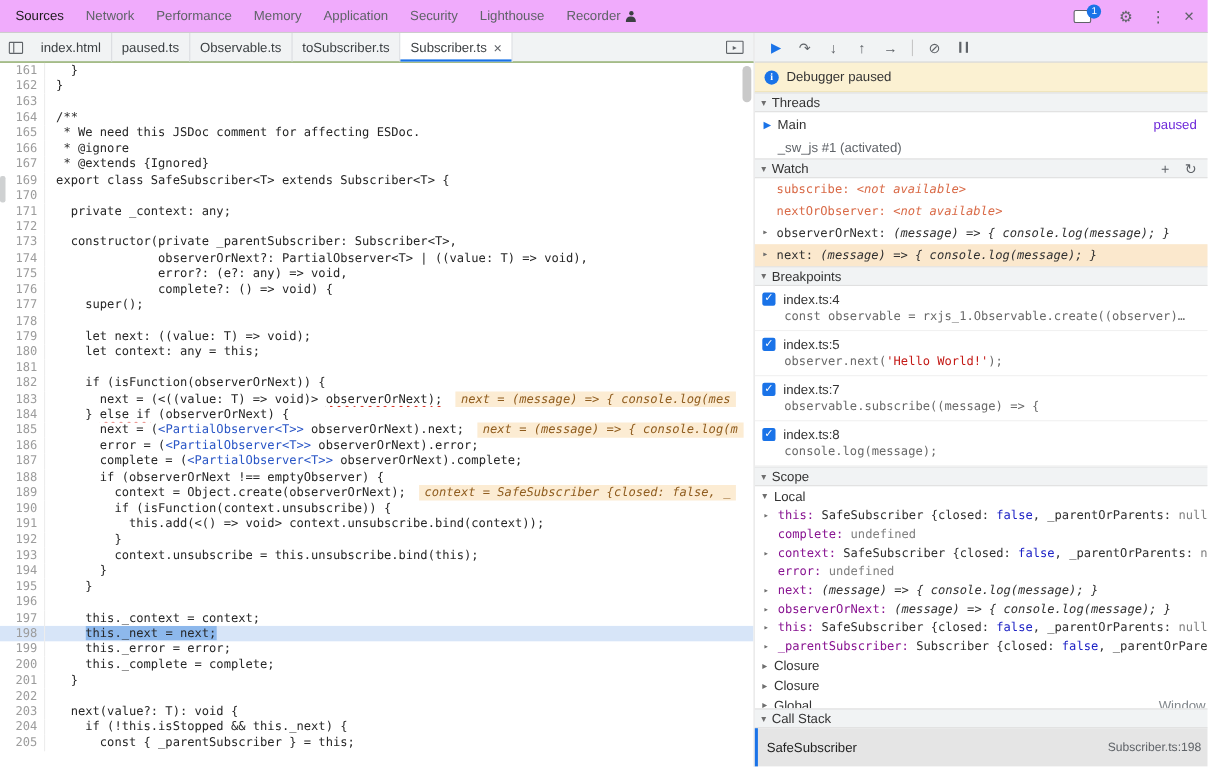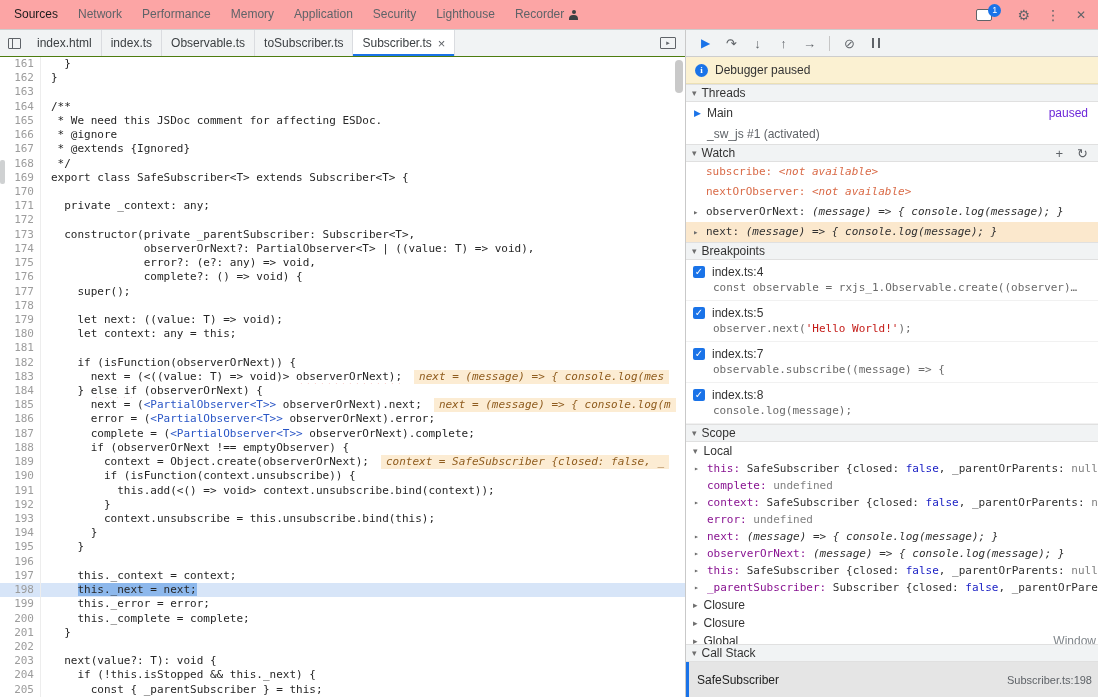--- a/index.html
+++ b/index.html
@@ -1,21 +1,21 @@
 <!DOCTYPE html>
 <html><head>
 <meta charset="utf-8">
 <style>
   * { box-sizing: border-box; margin: 0; padding: 0; }
   html,body { width:1098px; height:697px; overflow:hidden; background:#fff;
     font-family:"Liberation Sans", sans-serif; font-size:12px; color:#333; }
   .mono { font-family:"DejaVu Sans Mono", monospace; }
 
   
-  .main-toolbar { height:30px; background:#fca5a5; border-bottom:1px solid #cdcdcd;
+  .main-toolbar { height:30px; background:#f0abfc; border-bottom:1px solid #cdcdcd;
     display:flex; align-items:center; padding-left:4px; }
   .panel-tab { padding:0 10px; height:29px; line-height:29px; color:#5f6368; white-space:nowrap;
     display:flex; align-items:center; }
   .panel-tab.active { color:#1b1b1b; }
   .person-icon { display:inline-block; margin-left:5px; width:9px; height:10px; position:relative; }
   .person-icon::before { content:""; position:absolute; top:0; left:2.5px; width:4px; height:4px; border-radius:50%; background:#3c4043; }
   .person-icon::after  { content:""; position:absolute; bottom:0; left:0; width:9px; height:4.5px; border-radius:4px 4px 0 0; background:#3c4043; }
   .toolbar-right { margin-left:auto; display:flex; align-items:center; gap:16px; padding-right:12px; }
   .msg-wrap { display:flex; align-items:center; }
   .msg-box { width:16px; height:12px; border:1.5px solid #5f6368; border-radius:2px; background:#fff; }
@@ -163,21 +163,21 @@
         <div class="nav-toggle">
           <span class="nav-toggle-icon">
               <i></i>
             </span>
         </div>
         <div style="display:flex;align-items:stretch;">
             <div class="file-tab">
               <span>index.html</span>
             </div>
             <div class="file-tab">
-              <span>index.ts</span>
+              <span>paused.ts</span>
             </div>
             <div class="file-tab">
               <span>Observable.ts</span>
             </div>
             <div class="file-tab">
               <span>toSubscriber.ts</span>
             </div>
             <div class="file-tab active">
               <span>Subscriber.ts</span>
               <span class="tab-close">×</span>
@@ -189,21 +189,20 @@
       </div>
       <div class="editor">
         <div>
             <div class="code-line"><div class="gutter">161</div><div class="code">  }</div></div>
             <div class="code-line"><div class="gutter">162</div><div class="code">}</div></div>
             <div class="code-line"><div class="gutter">163</div><div class="code"></div></div>
             <div class="code-line"><div class="gutter">164</div><div class="code">/**</div></div>
             <div class="code-line"><div class="gutter">165</div><div class="code"> * We need this JSDoc comment for affecting ESDoc.</div></div>
             <div class="code-line"><div class="gutter">166</div><div class="code"> * @ignore</div></div>
             <div class="code-line"><div class="gutter">167</div><div class="code"> * @extends {Ignored}</div></div>
-            <div class="code-line"><div class="gutter">168</div><div class="code"> */</div></div>
             <div class="code-line"><div class="gutter">169</div><div class="code">export class SafeSubscriber&lt;T&gt; extends Subscriber&lt;T&gt; {</div></div>
             <div class="code-line"><div class="gutter">170</div><div class="code"></div></div>
             <div class="code-line"><div class="gutter">171</div><div class="code">  private _context: any;</div></div>
             <div class="code-line"><div class="gutter">172</div><div class="code"></div></div>
             <div class="code-line"><div class="gutter">173</div><div class="code">  constructor(private _parentSubscriber: Subscriber&lt;T&gt;,</div></div>
             <div class="code-line"><div class="gutter">174</div><div class="code">              observerOrNext?: PartialObserver&lt;T&gt; | ((value: T) =&gt; void),</div></div>
             <div class="code-line"><div class="gutter">175</div><div class="code">              error?: (e?: any) =&gt; void,</div></div>
             <div class="code-line"><div class="gutter">176</div><div class="code">              complete?: () =&gt; void) {</div></div>
             <div class="code-line"><div class="gutter">177</div><div class="code">    super();</div></div>
             <div class="code-line"><div class="gutter">178</div><div class="code"></div></div>

